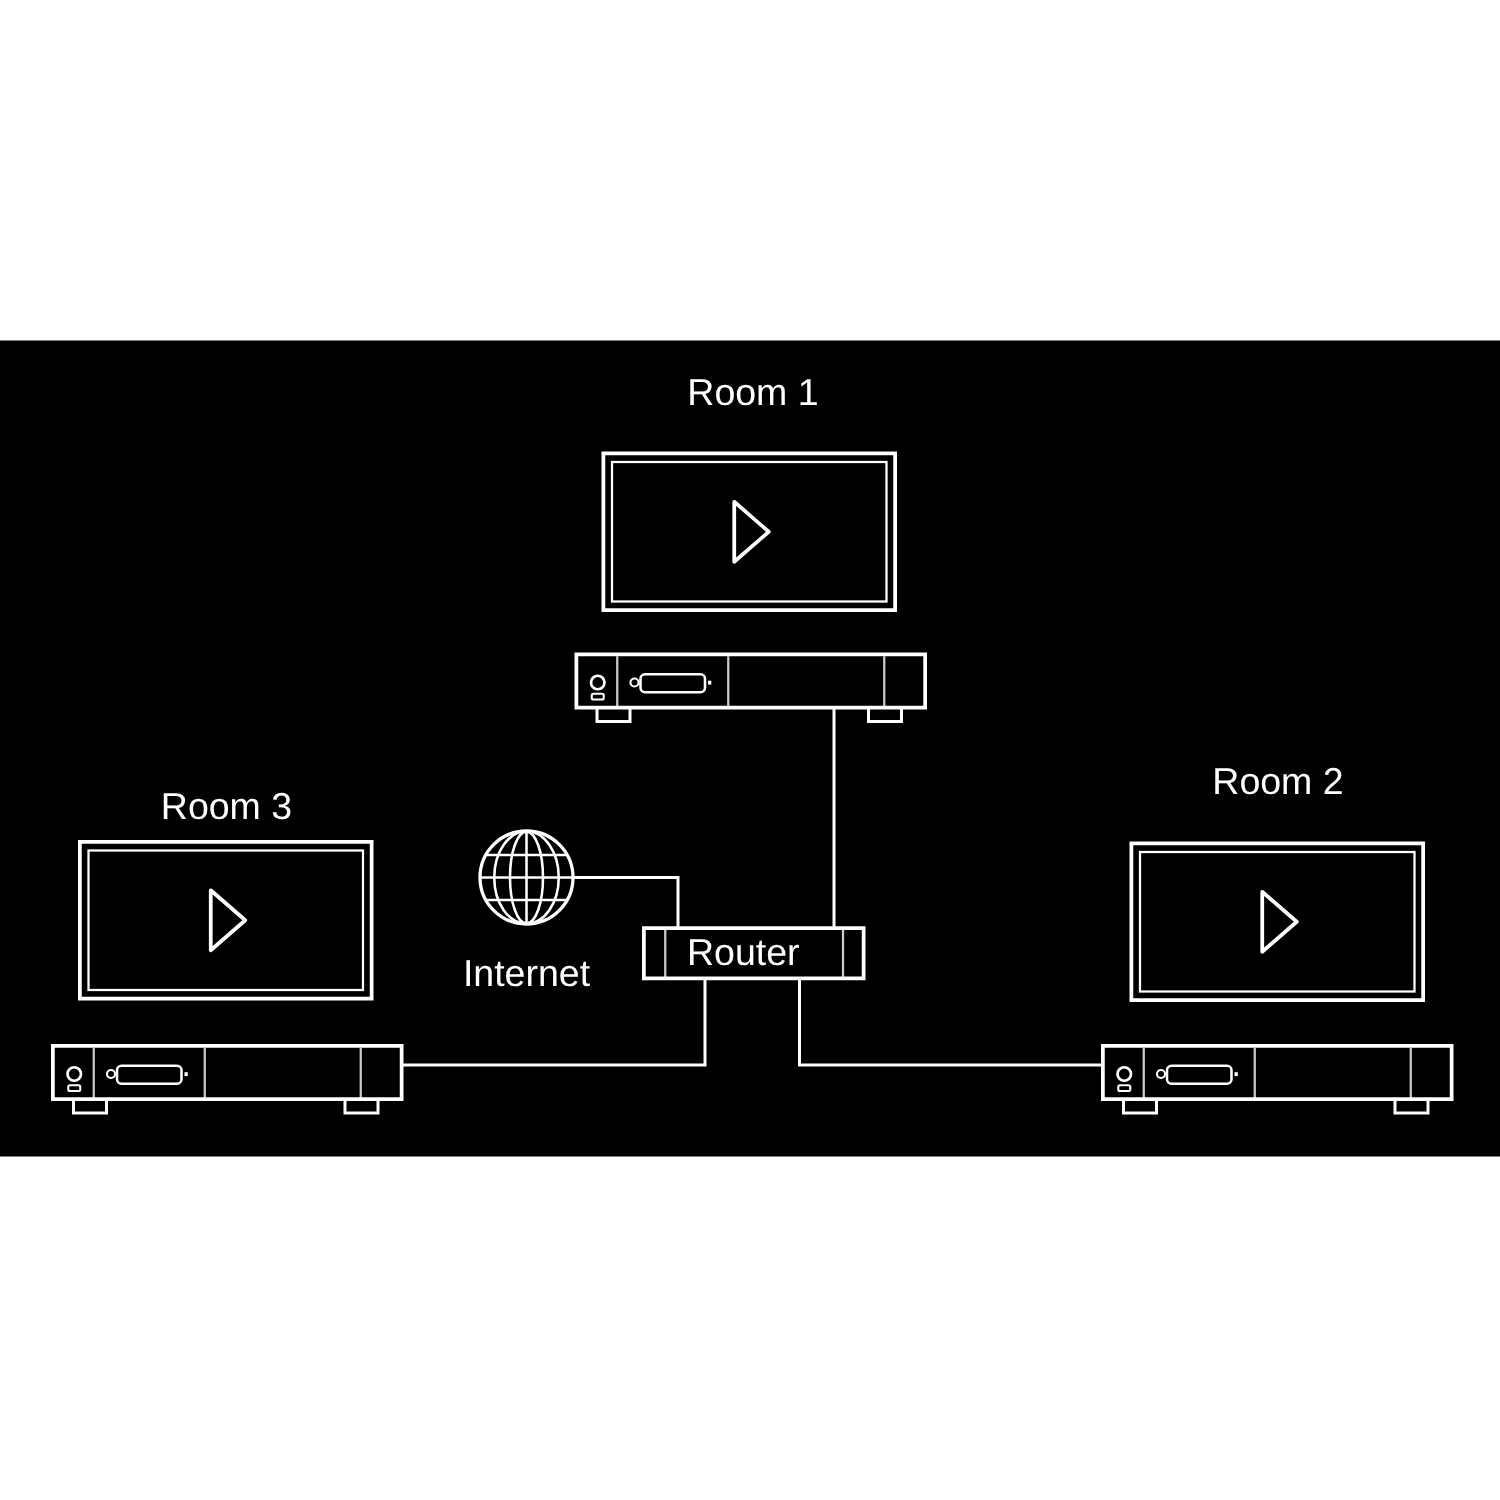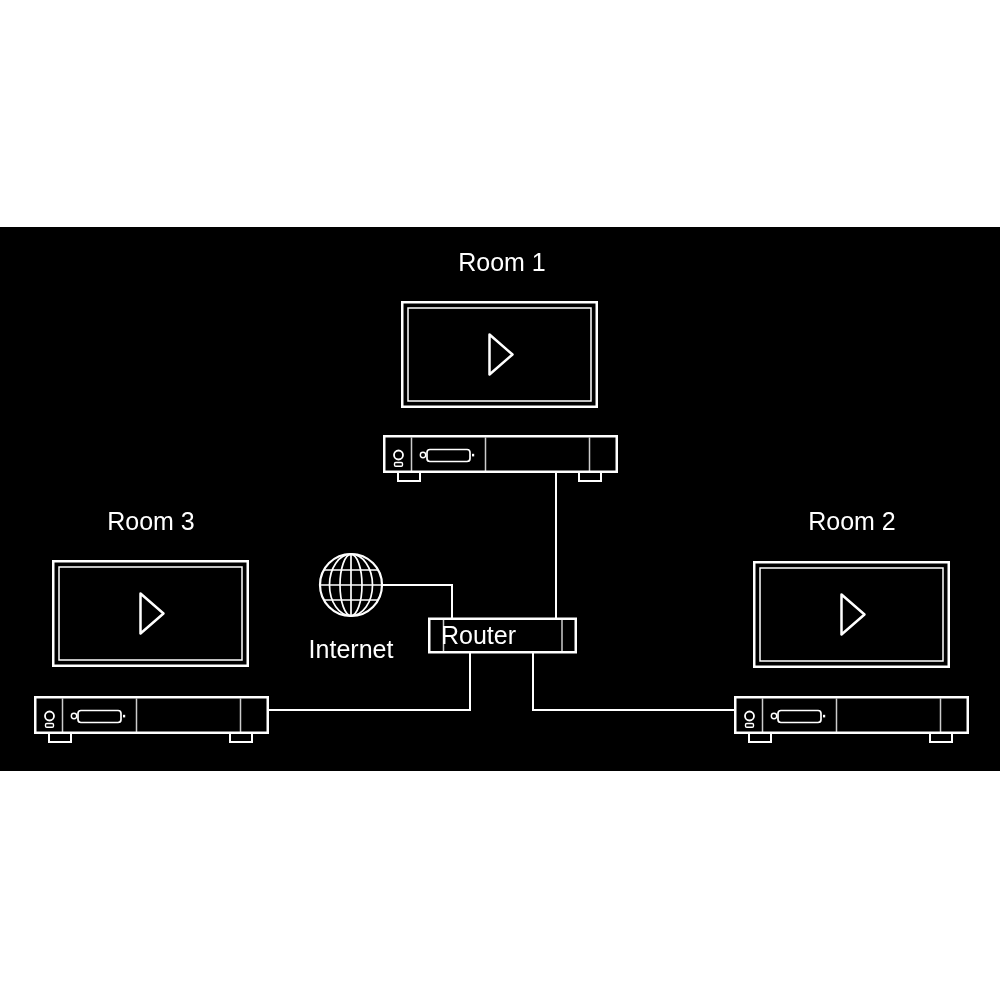--- a/index.html
+++ b/index.html
@@ -35,24 +35,24 @@
   }
   .label {
     position: absolute;
     color: #ffffff;
     font-size: 25px;
     line-height: 25px;
     text-align: center;
     white-space: nowrap;
   }
   .room1-label   { left: 402px;   top: 23px;  width: 200px; }
-  .room3-label   { left: 51px;    top: 282px; width: 200px; }
+  .room3-label   { left: 51px;    top: 299px; width: 200px; }
   .room2-label   { left: 752px;   top: 282px; width: 200px; }
   .internet-label{ left: 251px;   top: 410px; width: 200px; }
-  .router-label  { left: 404px;   top: 396px; width: 149px; }
+  .router-label  { left: 421px;   top: 396px; width: 149px; }
 </style>
 </head>
 <body>
 
 <div class="page">
   <div class="canvas">
 
     <svg class="artwork" viewBox="0 227 1000 544" fill="none" stroke="#ffffff">
       <defs>
         <g id="tv-icon">

